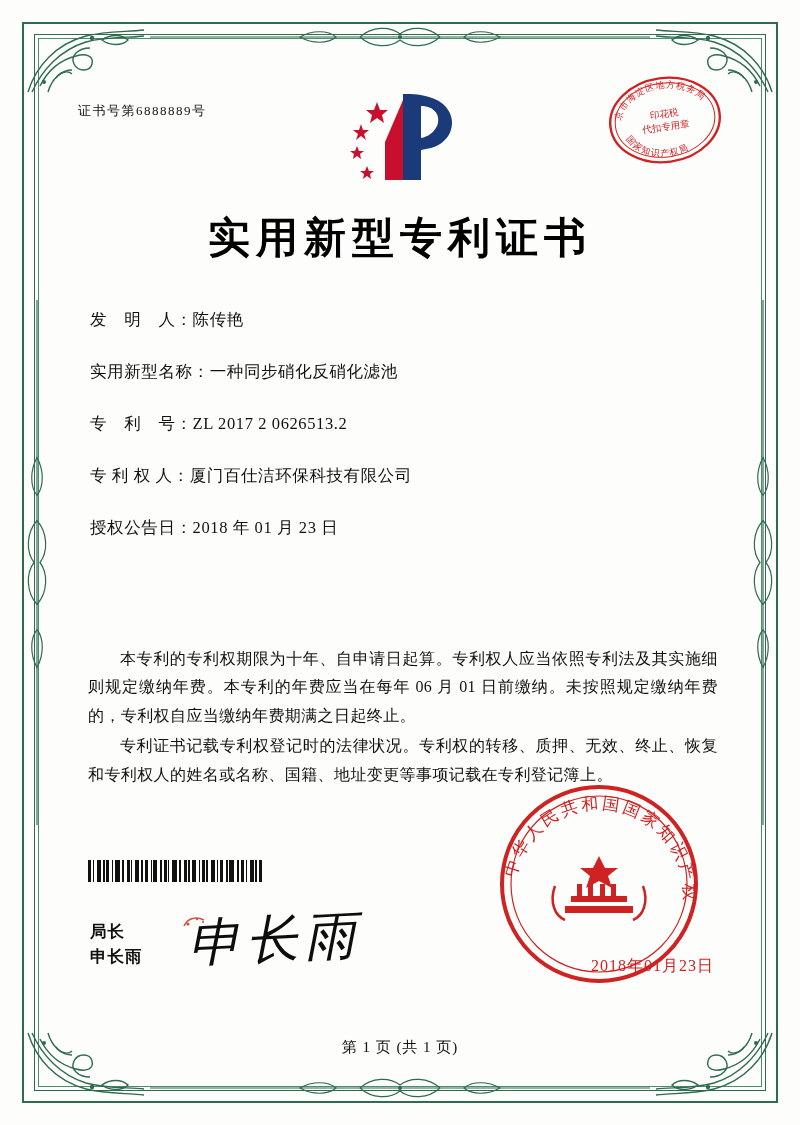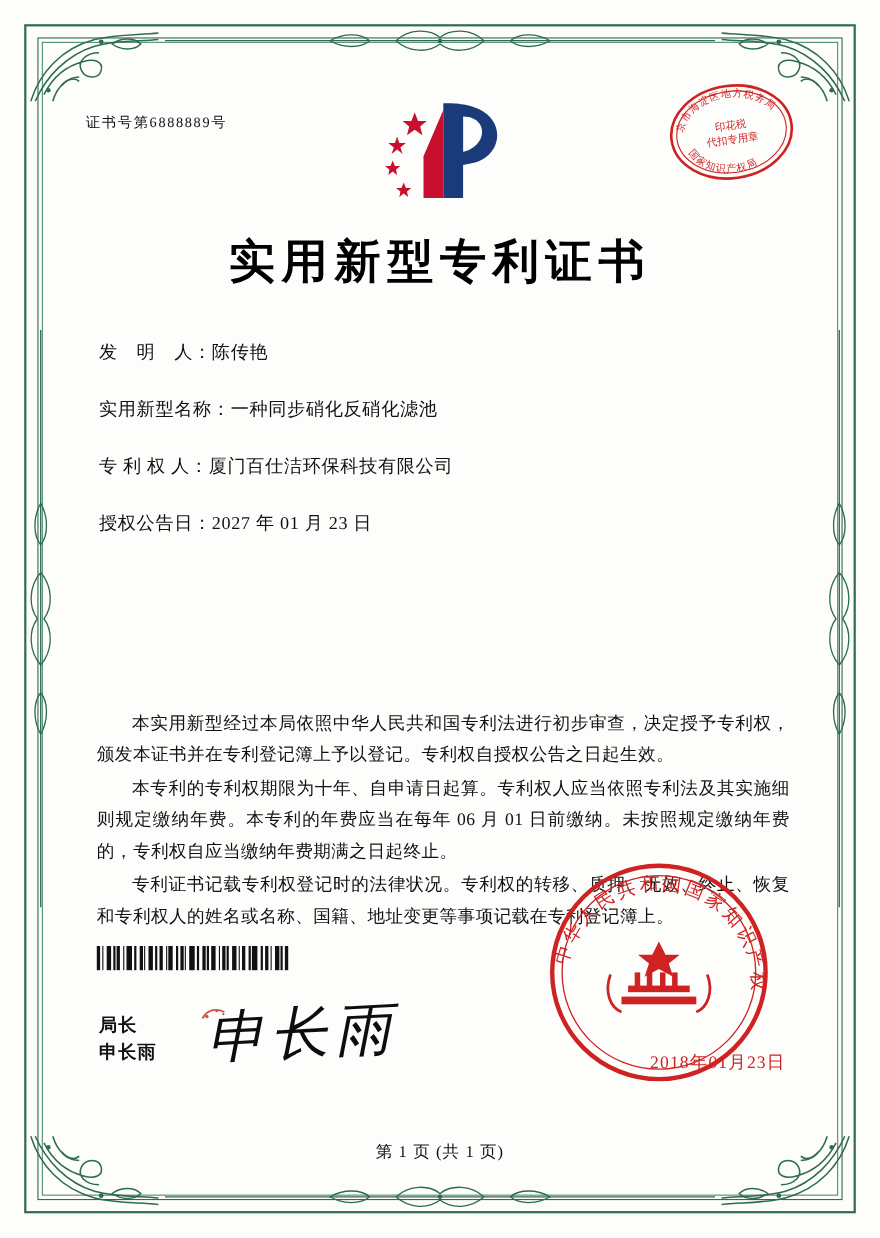--- a/index.html
+++ b/index.html
@@ -386,29 +386,31 @@
     <div class="doc-title">实用新型专利证书</div>
 
     <div class="fields">
       <div class="field">
         <span class="lbl">发　明　人：</span><span class="val">陈传艳</span>
       </div>
       <div class="field">
         <span class="lbl">实用新型名称：</span><span class="val">一种同步硝化反硝化滤池</span>
       </div>
       <div class="field">
+        <span class="lbl">专　利　号：</span><span class="val">ZL 2017 2 0626513.2</span>
+      </div>
+      <div class="field">
         <span class="lbl">专 利 权 人：</span><span class="val">厦门百仕洁环保科技有限公司</span>
       </div>
       <div class="field">
-        <span class="lbl">授权公告日：</span><span class="val">2027 年 01 月 23 日</span>
+        <span class="lbl">授权公告日：</span><span class="val">2018 年 01 月 23 日</span>
       </div>
     </div>
 
     <div class="body-text">
-      <p>本实用新型经过本局依照中华人民共和国专利法进行初步审查，决定授予专利权，颁发本证书并在专利登记簿上予以登记。专利权自授权公告之日起生效。</p>
       <p>本专利的专利权期限为十年、自申请日起算。专利权人应当依照专利法及其实施细则规定缴纳年费。本专利的年费应当在每年 06 月 01 日前缴纳。未按照规定缴纳年费的，专利权自应当缴纳年费期满之日起终止。</p>
       <p>专利证书记载专利权登记时的法律状况。专利权的转移、质押、无效、终止、恢复和专利权人的姓名或名称、国籍、地址变更等事项记载在专利登记簿上。</p>
     </div>
 
     <div class="barcode">
       <i style="width:3px"></i>
         <i style="width:2px;background:transparent"></i>
       <i style="width:1px"></i>
         <i style="width:3px;background:transparent"></i>
       <i style="width:4px"></i>

